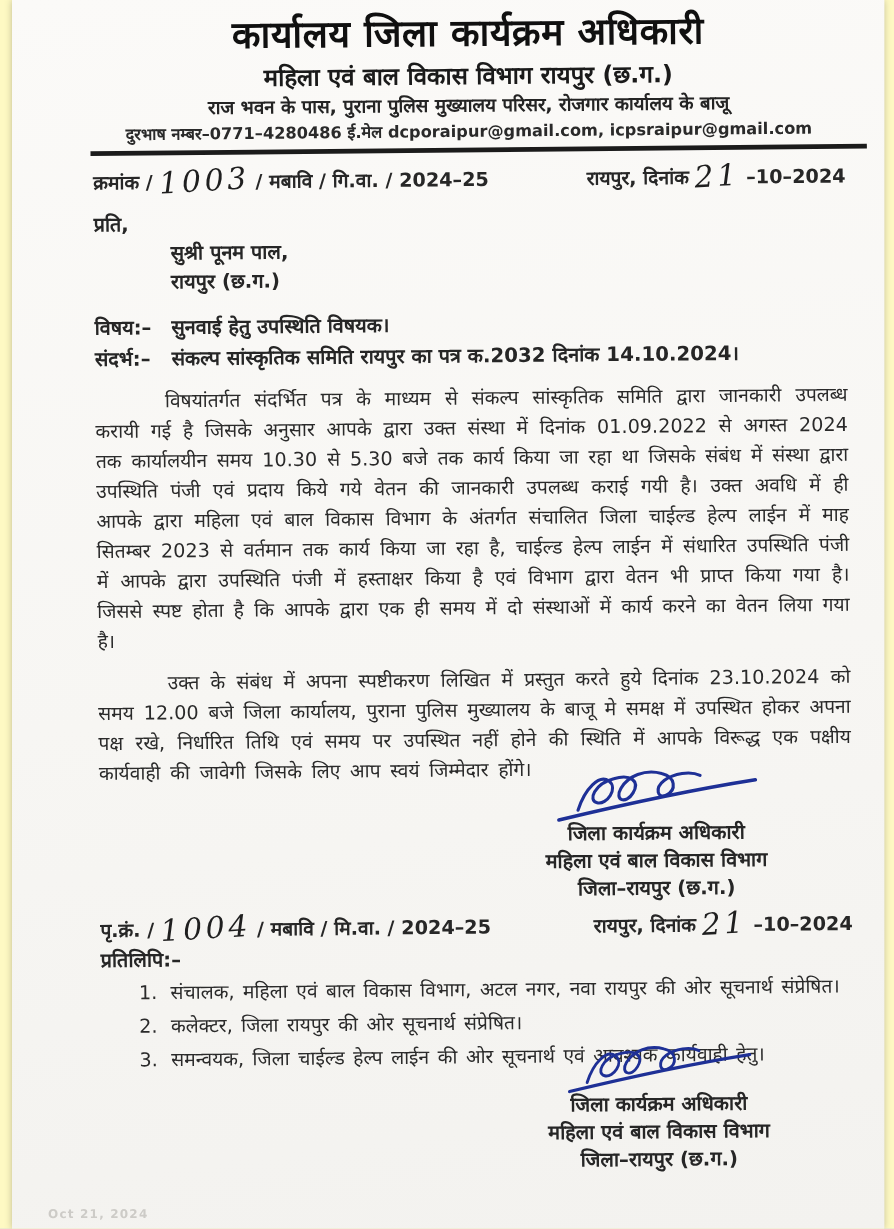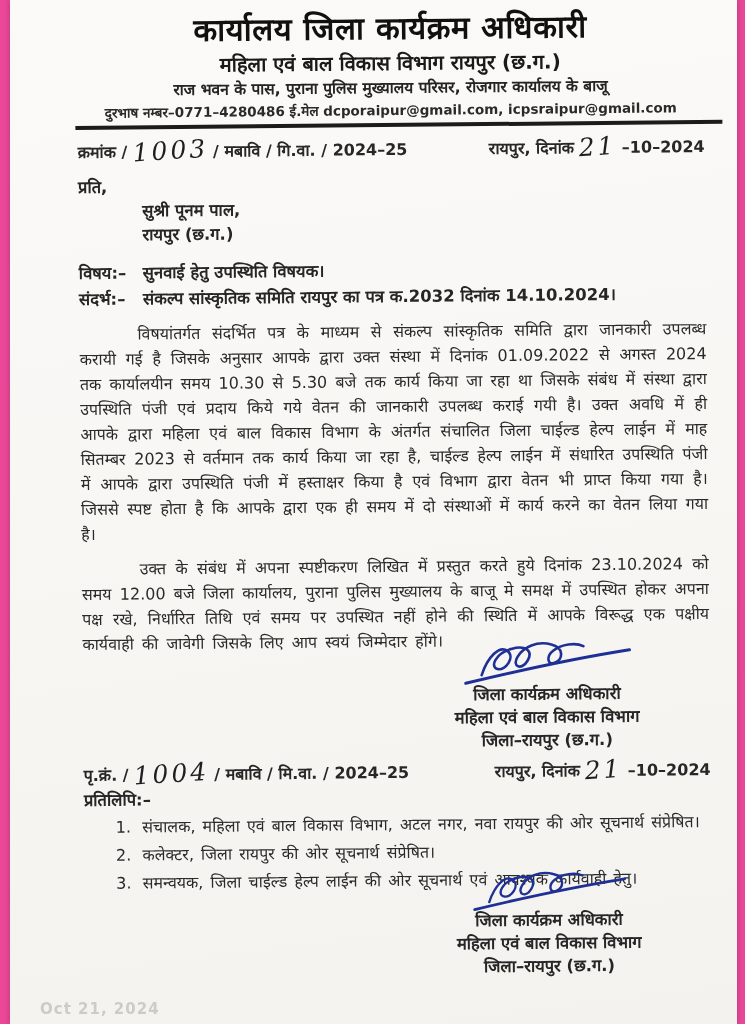--- a/index.html
+++ b/index.html
@@ -1,18 +1,18 @@
 <!DOCTYPE html>
 <html lang="hi"><head>
 <meta charset="utf-8">
 <style>
   html,body{margin:0;padding:0;background:#d7d6d4;}
   .photo{
     position:relative;width:745px;height:1024px;overflow:hidden;
-    background:#ec4899;font-family:"DejaVu Sans","Liberation Sans",sans-serif;
+    background:#fef9c3;font-family:"DejaVu Sans","Liberation Sans",sans-serif;
   }
   .paper{
     position:absolute;top:0;bottom:0;left:10px;right:8px;
     background:linear-gradient(173deg,#fbfaf8 0%,#f7f6f3 55%,#f3f2ef 100%);
     box-shadow:0 0 6px rgba(0,0,0,.25);
   }
   .content{
     position:absolute;top:8px;left:70px;right:30px;
     transform:rotate(-0.55deg);transform-origin:50% 40%;
     color:#222;
@@ -49,21 +49,21 @@
     font-size:16.5px;font-weight:600;color:#262626;line-height:23px;}
   .sig1{margin-top:-14px;}
   .sig2{margin-top:-26px;}
   .scribble{display:block;margin:0 auto -4px auto;}
   
   .copylabel{font-size:16.5px;font-weight:600;color:#262626;line-height:24px;margin-top:2px;}
   ol.copies{margin:2px 0 0 30px;padding-left:24px;font-size:16px;font-weight:500;color:#2a2a2a;}
   ol.copies li{line-height:25px;margin-bottom:3px;padding-left:4px;text-align:justify;word-spacing:2px;}
   
   .watermark{
-    position:absolute;left:30px;bottom:6px;font-size:15px;letter-spacing:1px;
+    position:absolute;left:30px;bottom:6px;font-size:10px;letter-spacing:1px;
     color:#aeaca7;opacity:.55;font-weight:600;
   }
 </style>
 </head>
 <body>
 
 <div class="photo">
   <div class="paper">
     <div class="content">
 

